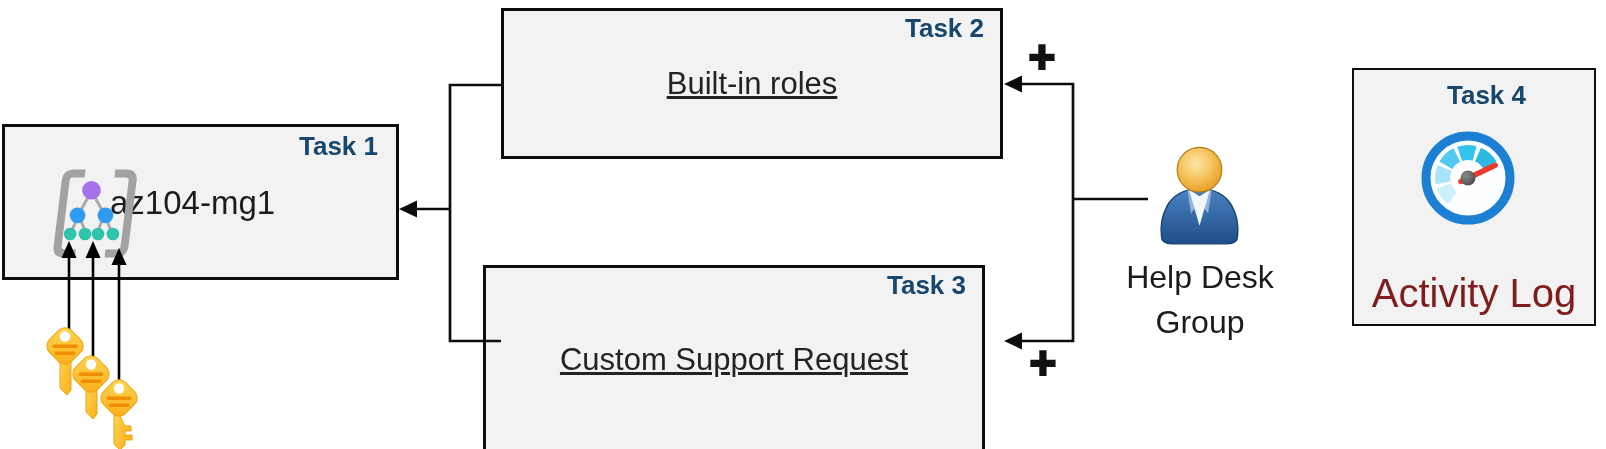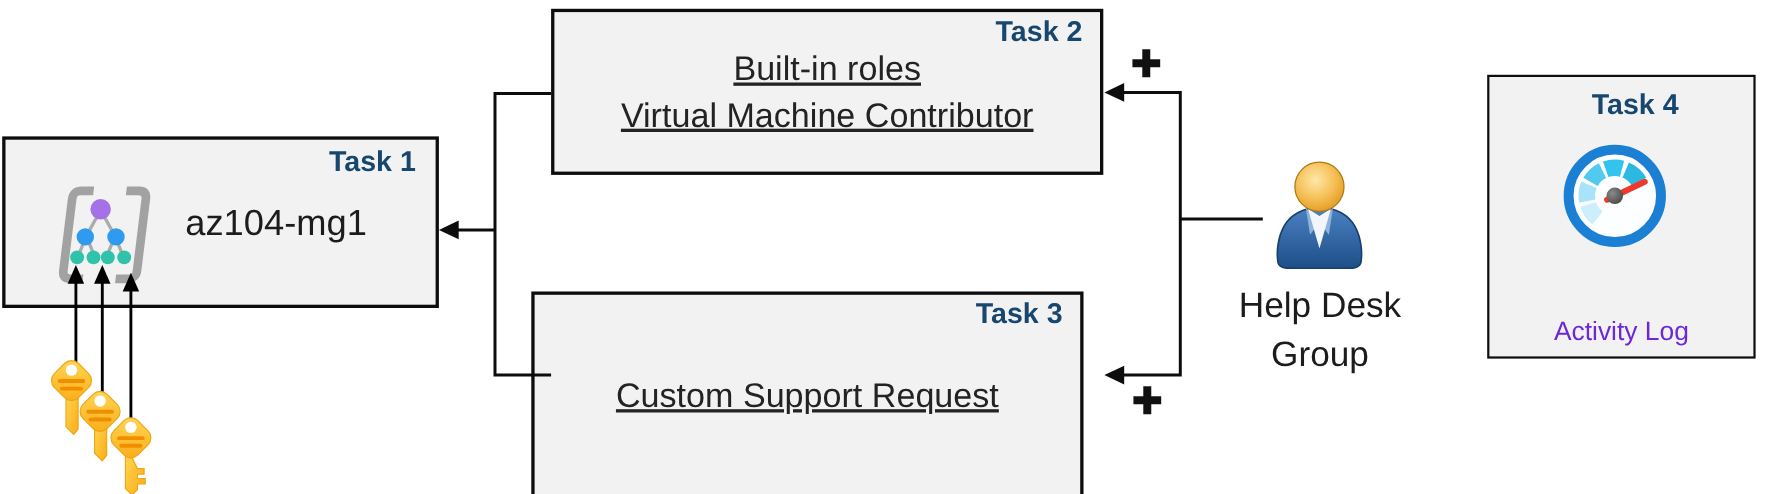--- a/index.html
+++ b/index.html
@@ -20,26 +20,26 @@
   }
   .task-label{
     position:absolute; font-size:26px; font-weight:bold; color:var(--accent);
     white-space:nowrap;
   }
   .box-lines{
     position:absolute; left:0; right:0; top:50%; transform:translateY(-50%);
     text-align:center; font-size:31px; line-height:42px; color:#232323;text-decoration:underline;
   }
   .t1-name{
-    position:absolute; left:105px; right:4px; top:57px; text-align:center;
+    position:absolute; left:105px; right:4px; top:57px; text-align:left;
     font-size:33px; color:#1c1c1c;
   }
   .t4-caption{
     position:absolute; left:0; right:0; bottom:8px; text-align:center;
-    font-size:24px; color:#6d28d9;
+    font-size:40px; color:#7f1d1d;
   }
   .t4-label{ position:static; display:block; text-align:center; margin-top:10px; }
   .plus{
     position:absolute; width:40px; text-align:center; font-size:46px; line-height:48px;
     font-weight:bold; color:#111; -webkit-text-stroke:2.2px #111;
   }
   .group-label{
     position:absolute; left:1115px; top:255px; width:170px; text-align:center;
     font-size:32px; line-height:45px; color:#1c1c1c;
   }
@@ -53,21 +53,20 @@
 
   <div class="box" style="left:2px;top:124px;width:397px;height:156px;">
     <div class="task-label" style="top:4px;right:18px;">Task 1</div>
     <div class="t1-name">az104-mg1</div>
   </div>
 
   <div class="box" style="left:501px;top:8px;width:502px;height:151px;">
     <div class="task-label" style="top:2px;right:16px;">Task 2</div>
     <div class="box-lines">
       <div>Built-in roles</div>
-      <div>Virtual Machine Contributor</div>
     </div>
   </div>
 
   <div class="box" style="left:483px;top:265px;width:502px;height:189px;">
     <div class="task-label" style="top:2px;right:16px;">Task 3</div>
     <div class="box-lines">
       <div>Custom Support Request</div>
     </div>
   </div>
 

